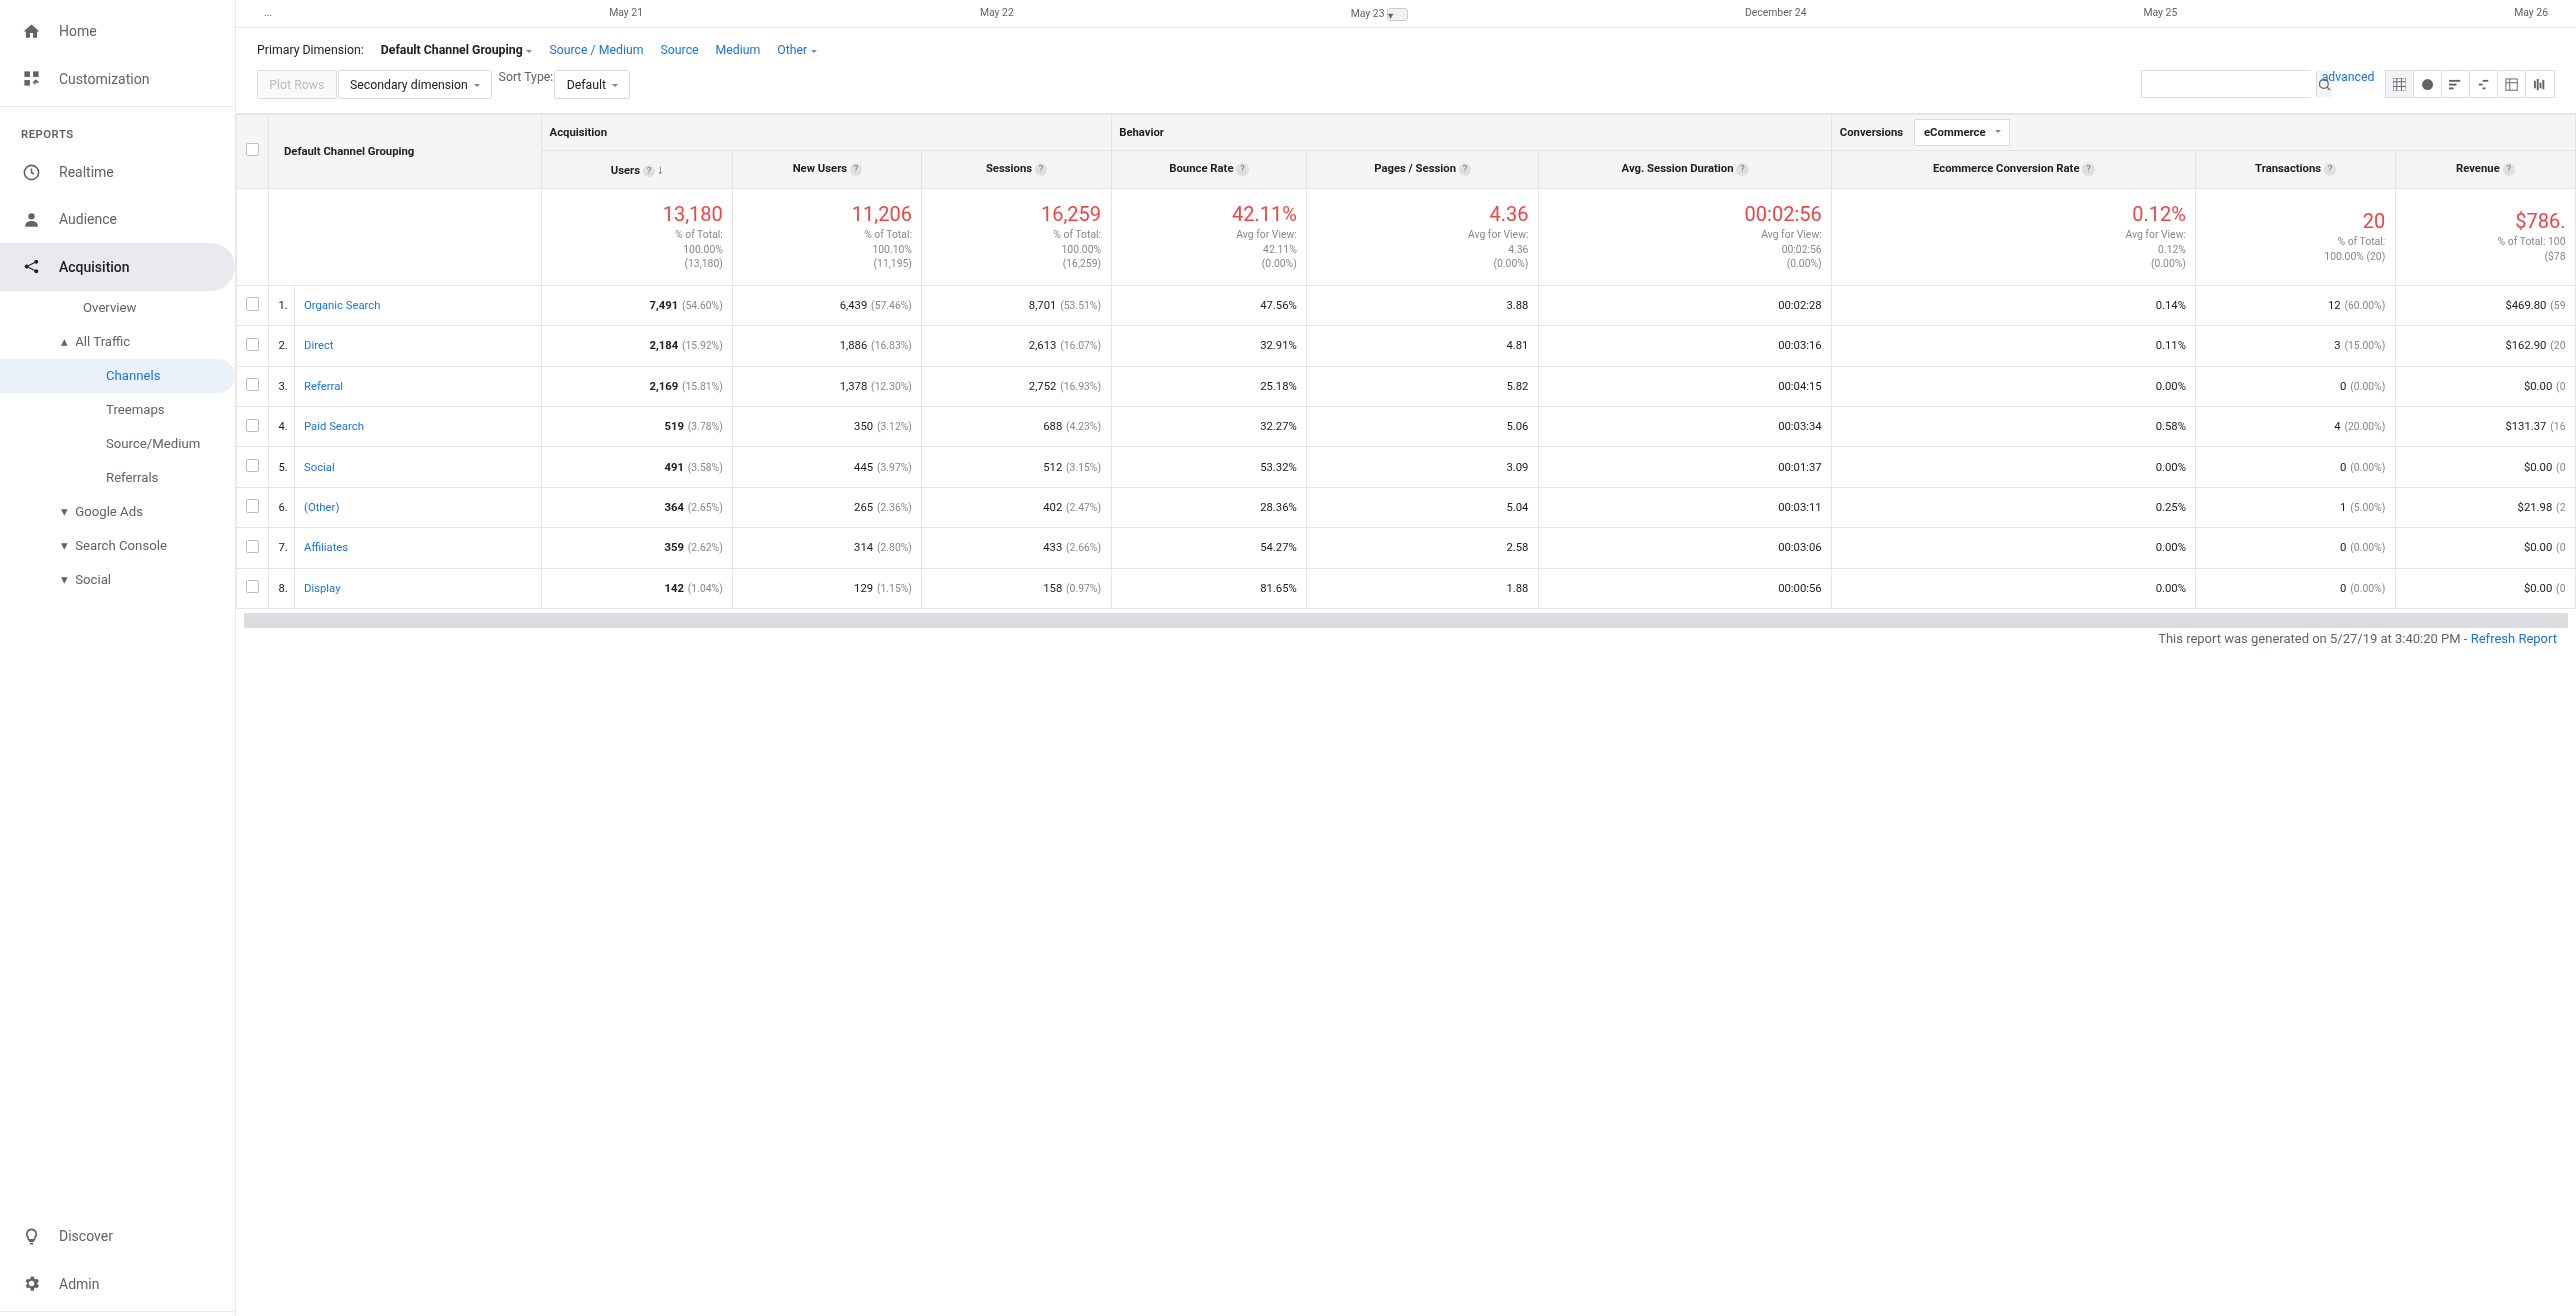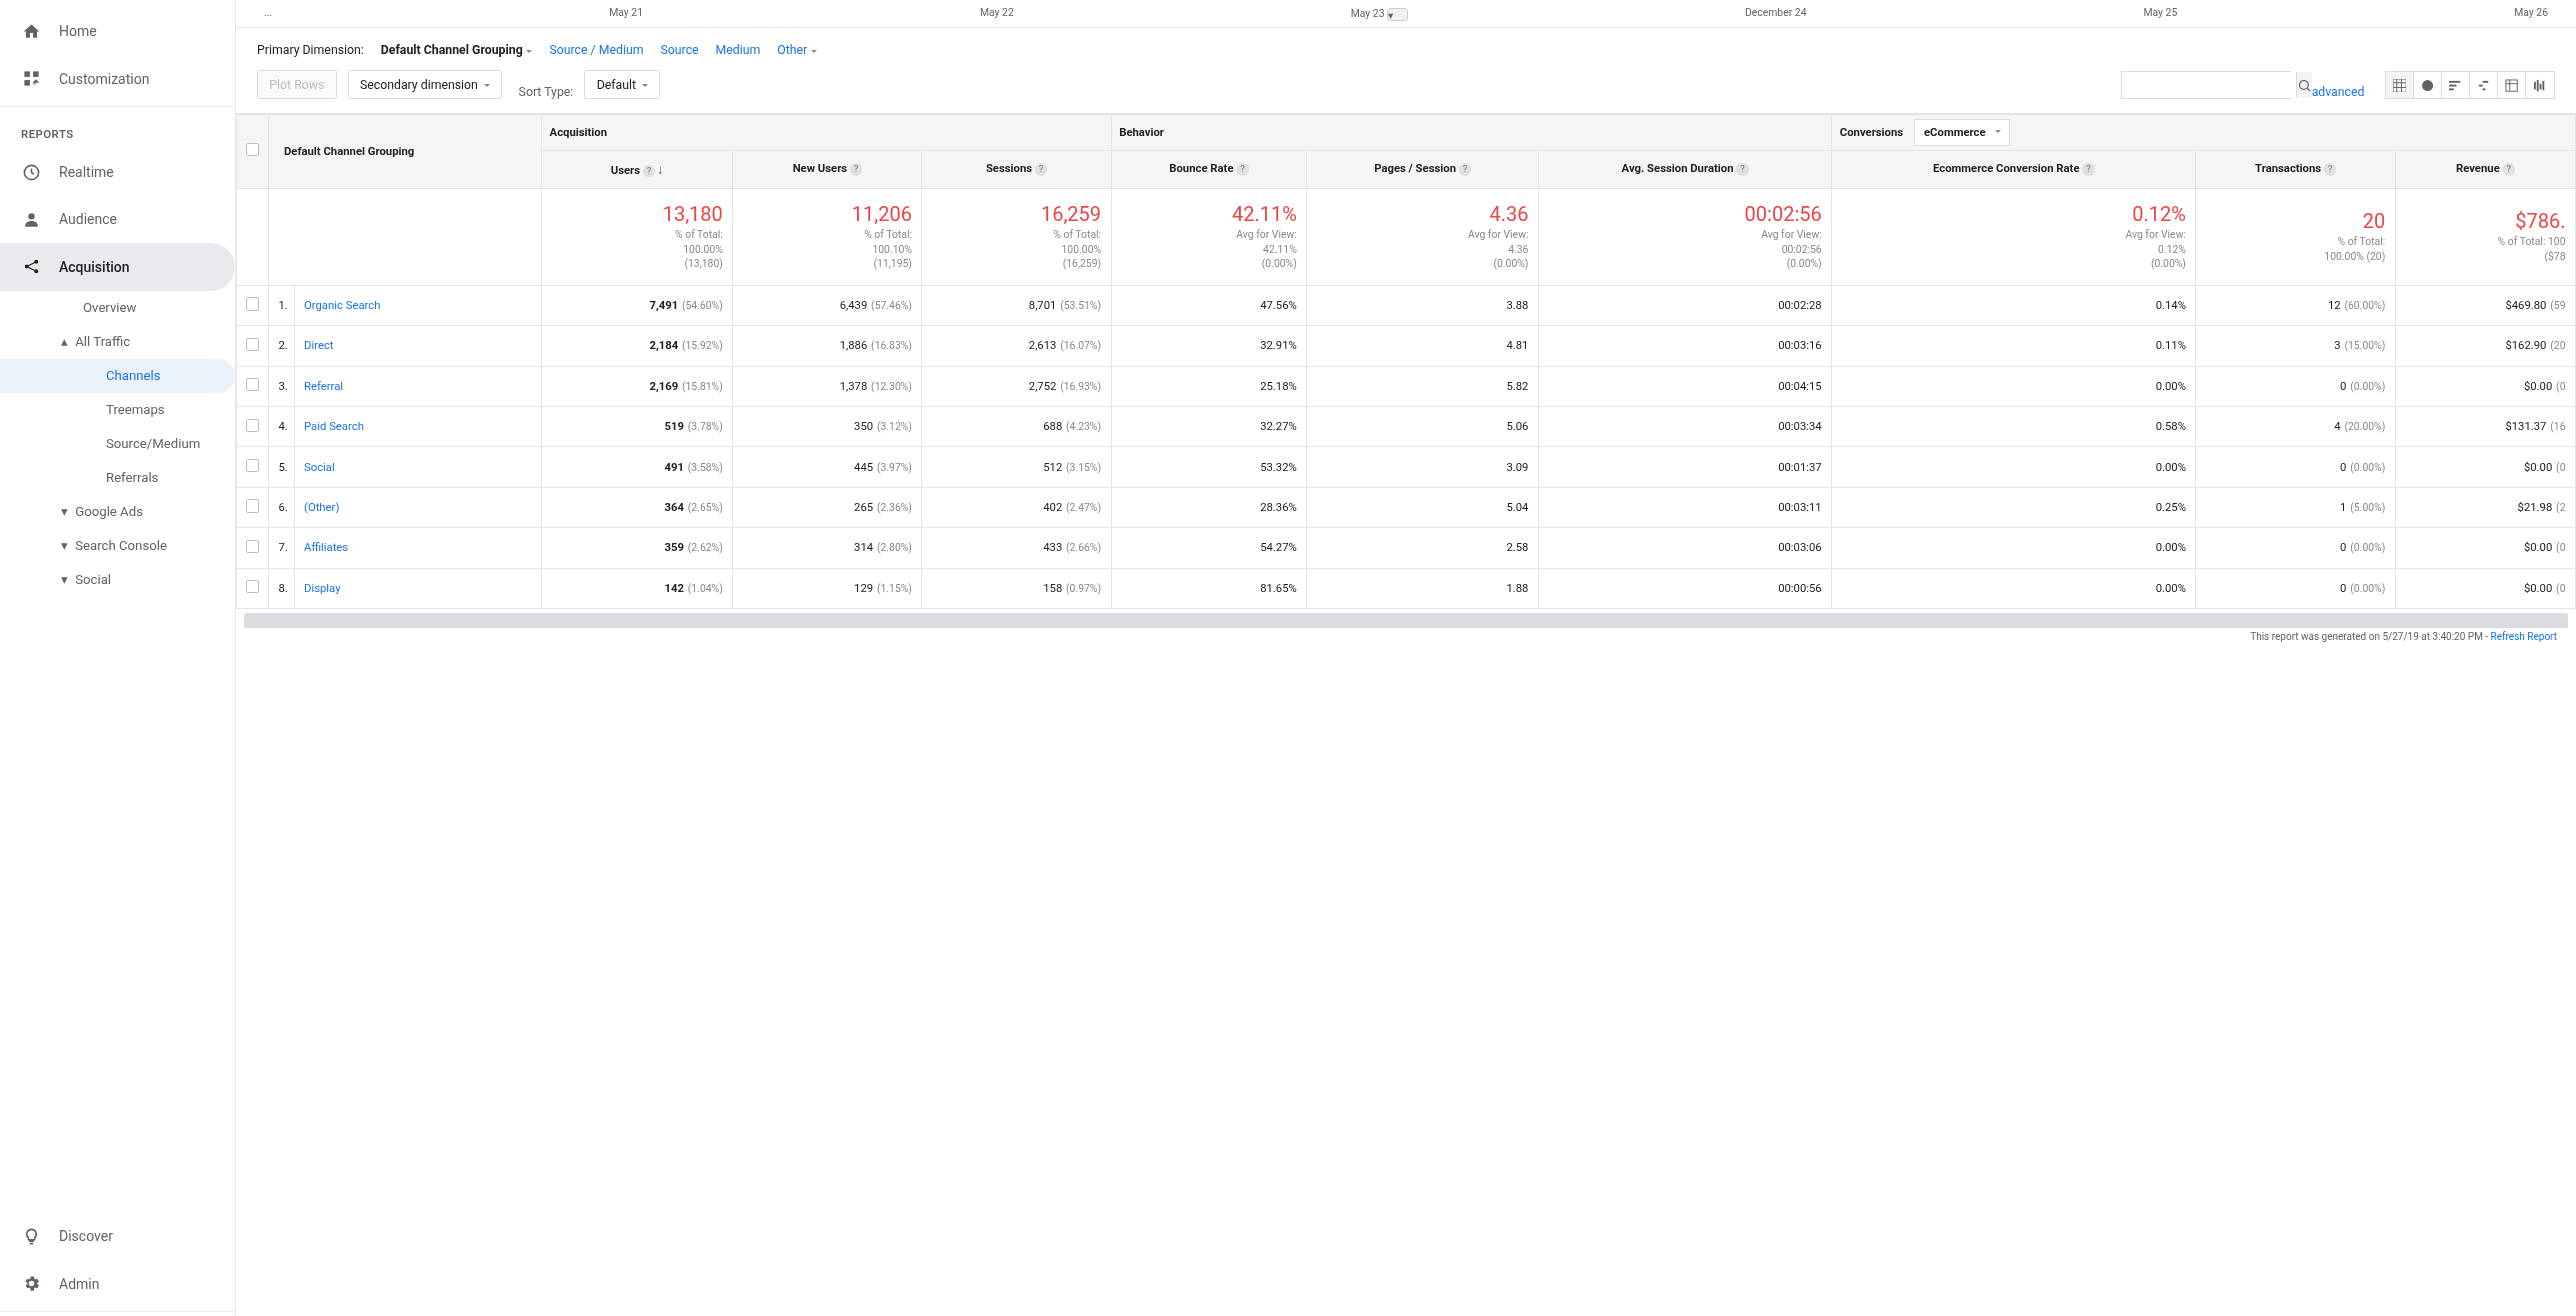--- a/index.html
+++ b/index.html
@@ -27,21 +27,21 @@
 .tl-handle { background:#f1f1f1; border:0.9px solid #ccc; border-radius:2.8px; width:21px; height:13.2px; position:relative; top:1.9px; display:inline-flex; align-items:center; justify-content:center;}
 
 
 .dimbar { display:flex; align-items:center; gap:17px; padding:15px 21px 7.6px; font-size:12.3px; }
 .dimbar .label { color:#212121; }
 .dimbar .active-dim { font-weight:700; color:#212121; }
 .dimbar .link { color:#1a73e8; cursor:pointer; }
 .dimbar .dd::after { content:""; display:inline-block; border:3.8px solid transparent; border-top-color:#888; margin-left:3.8px; position:relative; top:1.9px;}
 
 
-.controls { display:flex; align-items:flex-end; padding:5.7px 21px 13.2px; gap:11px; border-bottom:0.9px solid #e5e5e5;}
+.controls { display:flex; align-items:flex-start; padding:5.7px 21px 13.2px; gap:1px; border-bottom:0.9px solid #e5e5e5;}
 .btn { border:0.9px solid #dadce0; background:#fff; padding:6.6px 11.3px; border-radius:1.9px; font-size:12.3px; cursor:pointer; display:flex; align-items:center; gap:5.7px;}
 .btn.disabled { color:#bdbdbd; background:#fafafa; cursor:default;}
 .btn .chev-d { border:3.8px solid transparent; border-top-color:#888; position:relative; top:1.9px;}
 .sort-label { color:#5f6368; margin-left:5.7px;}
 .spacer { flex:1; }
 .searchbox { display:flex; border:0.9px solid #dadce0; height:28px; width:170px;}
 .searchbox input { border:none; flex:1; padding:0 7.6px; outline:none; font-size:12.3px;}
 .searchbox .sbtn { width:28px; background:#f1f3f4; border-left:0.9px solid #dadce0; display:flex; align-items:center; justify-content:center; cursor:pointer;}
 .adv { color:#1a73e8; cursor:pointer; margin:0 9.5px; font-size:12.3px;}
 .view-toggle { display:flex; border:0.9px solid #dadce0; height:28px;}
@@ -71,21 +71,21 @@
 .conv-select { border:0.9px solid #dadce0; background:#fff; padding:5.7px 23px 5.7px 9.5px; font-size:11.3px; cursor:pointer; position:relative;}
 .conv-select::after { content:""; position:absolute; right:7.6px; top:9.5px; border:3.8px solid transparent; border-top-color:#888;}
 .scroll-indicator { height:15px; background:#dadce0; margin:3.8px 7.6px; border-radius:1.9px;}
 
 
 .footer-bar { display:flex; align-items:center; justify-content:flex-end; gap:7.6px; padding:11.3px 19px; font-size:12.3px; color:#212121;}
 .footer-bar select, .footer-bar input { border:0.9px solid #dadce0; padding:3.8px 5.7px; font-size:11.3px;}
 .footer-bar input { width:34px; text-align:center;}
 .footer-bar .page-btn { border:0.9px solid #dadce0; width:24.6px; height:24.6px; display:flex; align-items:center; justify-content:center; cursor:pointer; background:#fff;}
 .footer-bar .page-btn.disabled { color:#bdbdbd; }
-.footer-note { text-align:right; font-size:10px; color:#5f6368; padding:0 19px 19px;}
+.footer-note { text-align:right; font-size:13px; color:#5f6368; padding:0 19px 19px;}
 .footer-note .link { color:#1a73e8; cursor:pointer;}
 
 .dim-cell { vertical-align: middle; padding-left:15px; text-align:left; }
 .summary-row td { background:#fff; }
 </style>
 </head>
 <body>
 
 <div class="app">
 

